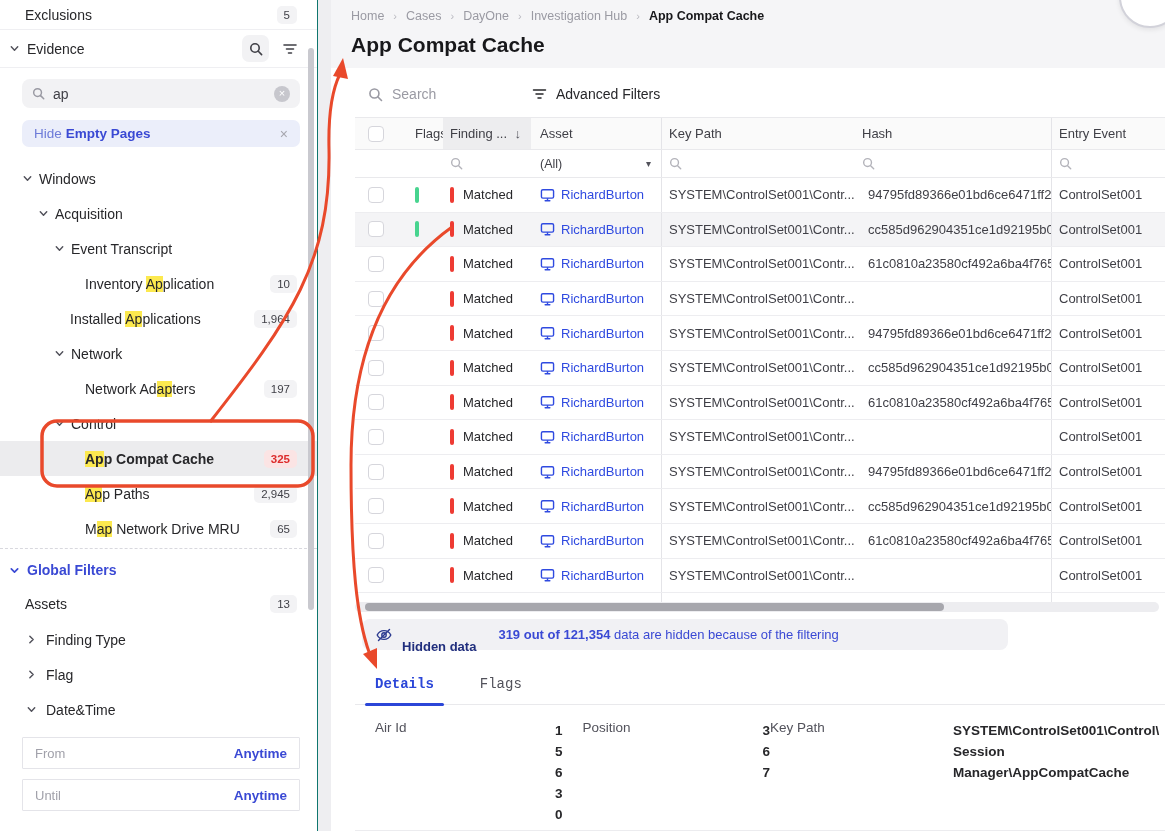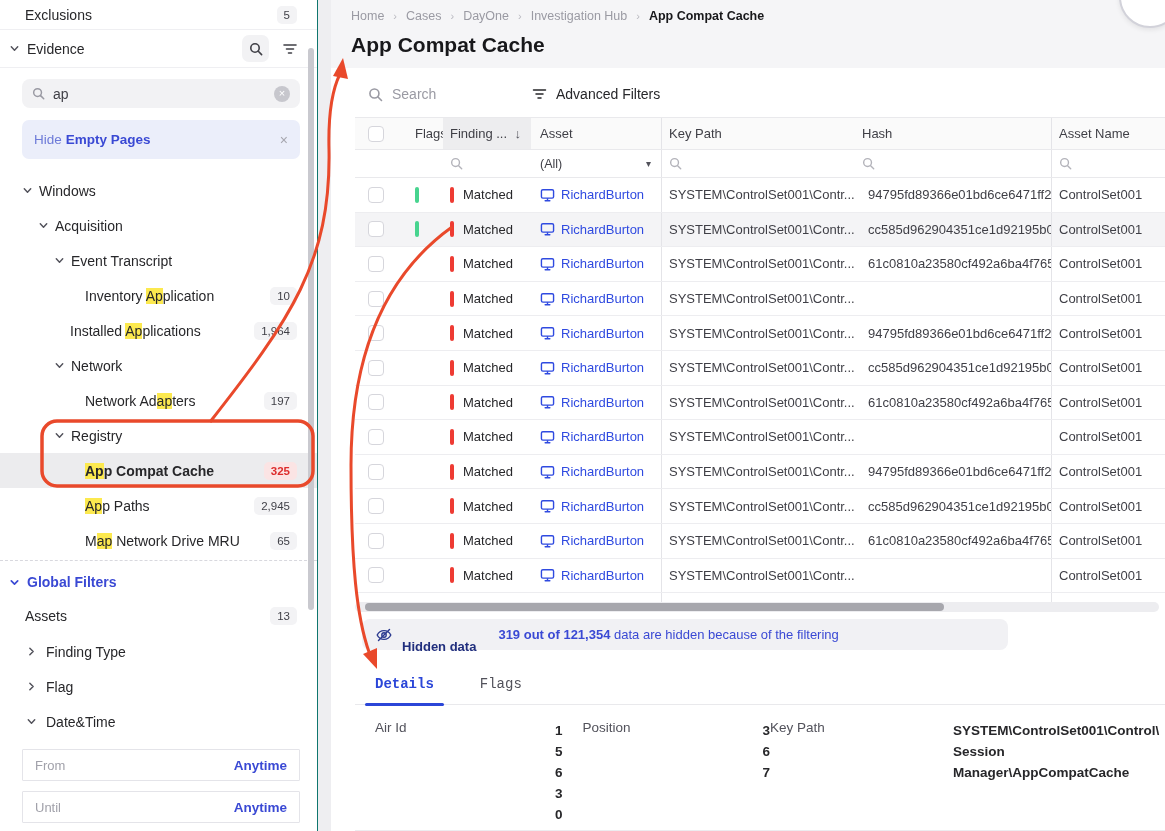--- a/index.html
+++ b/index.html
@@ -13,21 +13,21 @@
   .sb-evidence { height:38px; padding:0 14px 0 9px; border-bottom:1px solid #efeff2; gap:7px; }
   .sb-evidence .lbl { font-size:14px; }
   .spacer { flex:1; }
   .iconbtn { width:27px; height:27px; border-radius:7px; display:flex; align-items:center; justify-content:center; color:#3f3f46; }
   .iconbtn.gray { background:#f2f2f4; }
   .badge { margin-left:auto; background:#f3f3f5; border-radius:5px; padding:2px 7px; font-size:11.5px; color:#3f3f46; line-height:14px; }
   .badge-red { background:#fbe4e4; color:#dd2c2c; font-weight:700; }
   .sb-search { margin:11px 17px 0 22px; height:29px; background:#f2f2f4; border-radius:8px; display:flex; align-items:center; padding:0 10px; gap:8px; color:#9a9aa3; }
   .sb-search .val { font-size:14px; color:#3f3f46; flex:1; }
   .clearbtn { width:16px; height:16px; border-radius:50%; background:#c7c7cd; color:#fff; font-size:11px; line-height:15px; text-align:center; }
-  .chipfilter { margin:12px 17px 0 22px; height:39px; background:#ebeefa; border-radius:7px; display:flex; align-items:center; padding:0 12px; font-size:13.5px; }
+  .chipfilter { margin:12px 17px 0 22px; height:27px; background:#ebeefa; border-radius:7px; display:flex; align-items:center; padding:0 12px; font-size:13.5px; }
   .chipfilter .p1 { color:#6d7ad8; }
   .chipfilter .p2 { color:#3a49d4; font-weight:700; margin-left:4px; }
   .chipfilter .x { margin-left:auto; color:#a6a6ae; font-size:14px; }
   .importrow { margin:15px 0 0 25px; display:flex; align-items:center; gap:7px; color:#3a49d4; font-weight:700; font-size:14px; }
   .tree { margin-top:14px; }
   .tree-row { height:35px; display:flex; align-items:center; padding-right:20px; font-size:14px; color:#27272a; position:relative; }
   .tree-row .chev { margin-right:6px; color:#52525b; flex:0 0 auto; }
   .tree-row.selected { background:#ececee; font-weight:700; }
   mark { background:#fce94f; color:inherit; }
   .dashed-div { border-top:1px dashed #d8d8de; margin-top:2px; }
@@ -196,21 +196,21 @@
       <div class="tree-row" style="padding-left:85px">
         <span>Network Ad<mark>ap</mark>ters</span>
         <span class="badge">197</span>
       </div>
       <div class="tree-row" style="padding-left:54px">
         <span class="chev">
           <svg class="ic" width="11" height="11" viewBox="0 0 12 12">
             <path d="M2.5 4.2 L6 7.8 L9.5 4.2" fill="none" stroke="currentColor" stroke-width="1.6" stroke-linecap="round" stroke-linejoin="round"></path>
           </svg>
         </span>
-        <span>Registry</span>
+        <span>Control</span>
       </div>
       <div class="tree-row selected" style="padding-left:85px">
         <span><mark>Ap</mark>p Compat Cache</span>
         <span class="badge badge-red">325</span>
       </div>
       <div class="tree-row" style="padding-left:85px">
         <span><mark>Ap</mark>p Paths</span>
         <span class="badge">2,945</span>
       </div>
       <div class="tree-row" style="padding-left:85px">
@@ -303,21 +303,21 @@
         <span class="checkbox"></span>
       </div>
     <div class="cell c-flags">Flags</div>
     <div class="cell c-find">
         <span>Finding ...</span>
         <span class="sort-arrow">↓</span>
       </div>
     <div class="cell c-asset">Asset</div>
     <div class="cell c-key">Key Path</div>
     <div class="cell c-hash">Hash</div>
-    <div class="cell c-entry">Asset Name</div>
+    <div class="cell c-entry">Entry Event</div>
   </div>
 
   <div class="grid tfilter">
     <div class="cell c-chk"></div>
     <div class="cell c-flags"></div>
     <div class="cell c-find">
         <svg class="ic" width="13" height="13" viewBox="0 0 14 14">
           <circle cx="6" cy="6" r="4.2" fill="none" stroke="currentColor" stroke-width="1.5"></circle>
           <path d="M9.3 9.3 L12.6 12.6" stroke="currentColor" stroke-width="1.5" stroke-linecap="round"></path>
         </svg>

